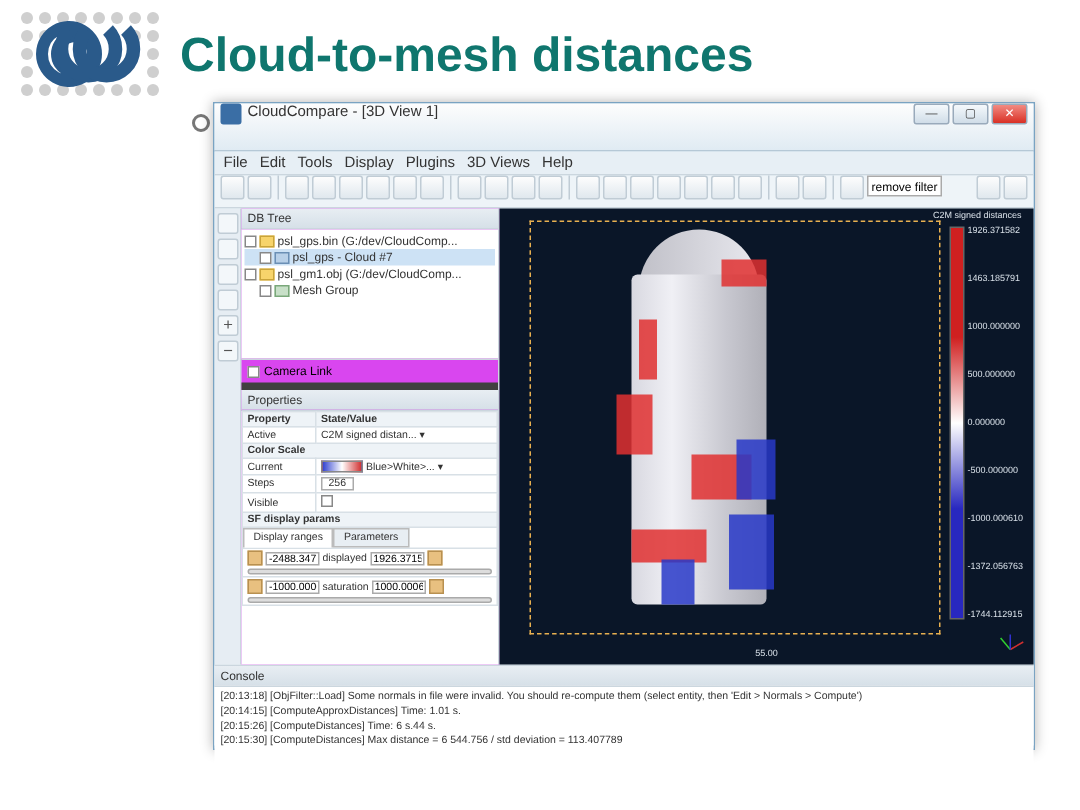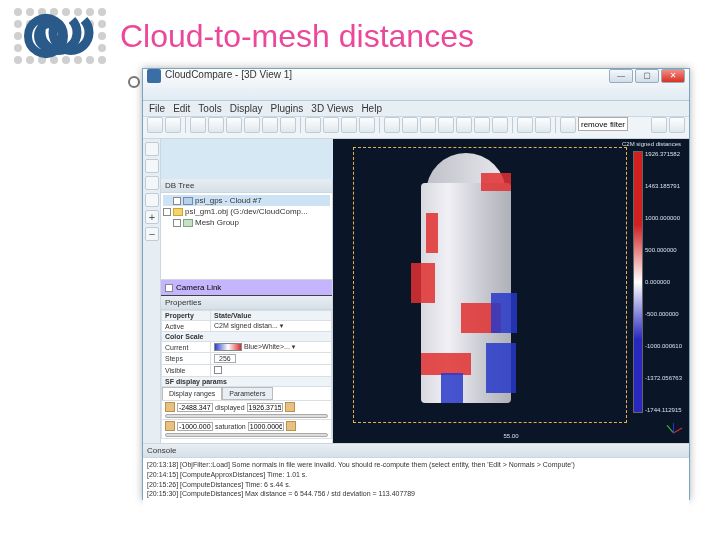--- a/index.html
+++ b/index.html
@@ -1,19 +1,19 @@
 <!DOCTYPE html>
 <html><head>
 <meta charset="utf-8">
 <style>
   * { box-sizing: border-box; margin: 0; padding: 0; font-family: Arial, sans-serif; }
   body { width: 720px; height: 540px; background: #fff; position: relative; overflow: hidden; }
   
   .slide-logo { position: absolute; top: 6px; left: 12px; }
-  .slide-title { position: absolute; top: 18px; left: 120px; font-size: 32px; color: #ec4899; font-weight: 400; }
+  .slide-title { position: absolute; top: 18px; left: 120px; font-size: 32px; color: #0f766e; font-weight: 700; }
   
   .app-window { position: absolute; top: 68px; left: 142px; width: 548px; height: 432px; background: #d6e8f3; border: 1px solid #7aa3c2; box-shadow: 0 0 8px rgba(0,0,0,0.3); }
   
   .titlebar { height: 32px; background: linear-gradient(#fdfdfd,#e0ebf3); display: flex; align-items: flex-start; padding: 0 4px; border-bottom: 1px solid #b5c8d6; }
   .titlebar .app-icon { width: 14px; height: 14px; background: #3a6ea5; border-radius: 2px; margin-right: 4px; }
   .titlebar .title-txt { font-size: 10px; color: #333; flex: 1; }
   .win-btns { display: flex; gap: 2px; }
   .win-btn { width: 24px; height: 14px; background: linear-gradient(#f5f9fc,#d0dde8); border: 1px solid #9ab; border-radius: 2px; font-size: 8px; text-align: center; line-height: 12px; color:#444; }
   .win-btn.close { background: linear-gradient(#f28b82,#d93025); color:#fff; }
   
@@ -24,33 +24,33 @@
   .tb-btn { width: 16px; height: 16px; background: linear-gradient(#fdfdfd,#e0e8ee); border: 1px solid #c0ccd5; border-radius: 2px; }
   .tb-sep { width: 1px; height: 16px; background: #c0ccd5; margin: 0 2px; }
   .tb-select { font-size: 8px; height: 14px; border: 1px solid #aaa; background: #fff; padding: 0 2px; display:flex; align-items:center; }
   
   .body-area { display: flex; height: 304px; }
   
   .left-tb { width: 18px; background: #e6edf3; border-right: 1px solid #cbd6de; display: flex; flex-direction: column; gap: 3px; padding: 3px 2px; }
   .left-tb .lbtn { width: 14px; height: 14px; background: #f3f7fa; border: 1px solid #c0ccd5; border-radius: 2px; }
   .left-tb .plus { font-size: 11px; text-align:center; line-height:12px; color:#555; }
   
-  .left-panel { width: 172px; display: flex; flex-direction: column; background: #c4b5fd; border-right: 1px solid #cbd6de; font-size: 8px; margin-top: 40px; }
+  .left-panel { width: 172px; display: flex; flex-direction: column; background: #d946ef; border-right: 1px solid #cbd6de; font-size: 8px; }
   .panel-title { background: linear-gradient(#e8eef3,#d6e0e8); padding: 2px 4px; font-size: 8px; color: #333; border-bottom:1px solid #cbd6de; }
   
   .tree { background: #fff; height: 86px; overflow: hidden; padding: 2px; }
   .tree-row { display: flex; align-items: center; gap: 2px; font-size: 8px; color: #333; padding: 1px 0; }
   .tree-indent1 { padding-left: 10px; }
   .tree-check { width: 8px; height: 8px; border: 1px solid #888; background:#fff; display:inline-block; }
   .tree-icon { width: 10px; height: 8px; background: #f7d46b; border: 1px solid #c9a43a; display:inline-block; }
   .tree-cloud { background: #b8d0e8; border-color:#6a8fb5; }
   .tree-mesh { background: #c8e0c8; border-color:#7aa87a; }
   .tree-row.sel { background: #cde2f5; }
   
-  .camlink { padding: 3px 4px; border-top:1px solid #cbd6de; border-bottom:1px solid #404040; display:flex; align-items:center; gap:3px; }
+  .camlink { padding: 3px 4px; border-top:1px solid #cbd6de; border-bottom:5px solid #404040; display:flex; align-items:center; gap:3px; }
   
   .prop-area { flex: 1; background: #fff; overflow:hidden; }
   .prop-table { width: 100%; border-collapse: collapse; font-size: 7px; }
   .prop-table td { border: 1px solid #d8e0e6; padding: 1px 3px; color:#333; }
   .prop-table td.h { background: #eef3f7; font-weight: bold; }
   .prop-swatch { display:inline-block; width:28px; height:8px; background: linear-gradient(to right,#3040d0,#ffffff,#d03030); border:1px solid #888; vertical-align:middle; }
   .stepper { display:inline-block; border:1px solid #aaa; padding:0 4px; background:#fff; }
   .slider-row { display:flex; align-items:center; gap:2px; }
   .sl-in { width:36px; font-size:7px; border:1px solid #aaa; padding:0 1px; }
   .sl-bar { flex:1; height:4px; background:#ddd; border:1px solid #aaa; border-radius:2px; position:relative; }
@@ -180,20 +180,25 @@
       <div class="lbtn"></div>
       <div class="lbtn"></div>
       <div class="lbtn"></div>
       <div class="lbtn plus">+</div>
       <div class="lbtn plus">−</div>
     </div>
 
     <div class="left-panel">
       <div class="panel-title">DB Tree</div>
       <div class="tree">
+        <div class="tree-row">
+          <span class="tree-check"></span>
+          <span class="tree-icon"></span>
+          <span>psl_gps.bin (G:/dev/CloudComp...</span>
+        </div>
         <div class="tree-row tree-indent1 sel">
           <span class="tree-check"></span>
           <span class="tree-icon tree-cloud"></span>
           <span>psl_gps - Cloud #7</span>
         </div>
         <div class="tree-row">
           <span class="tree-check"></span>
           <span class="tree-icon"></span>
           <span>psl_gm1.obj (G:/dev/CloudComp...</span>
         </div>

